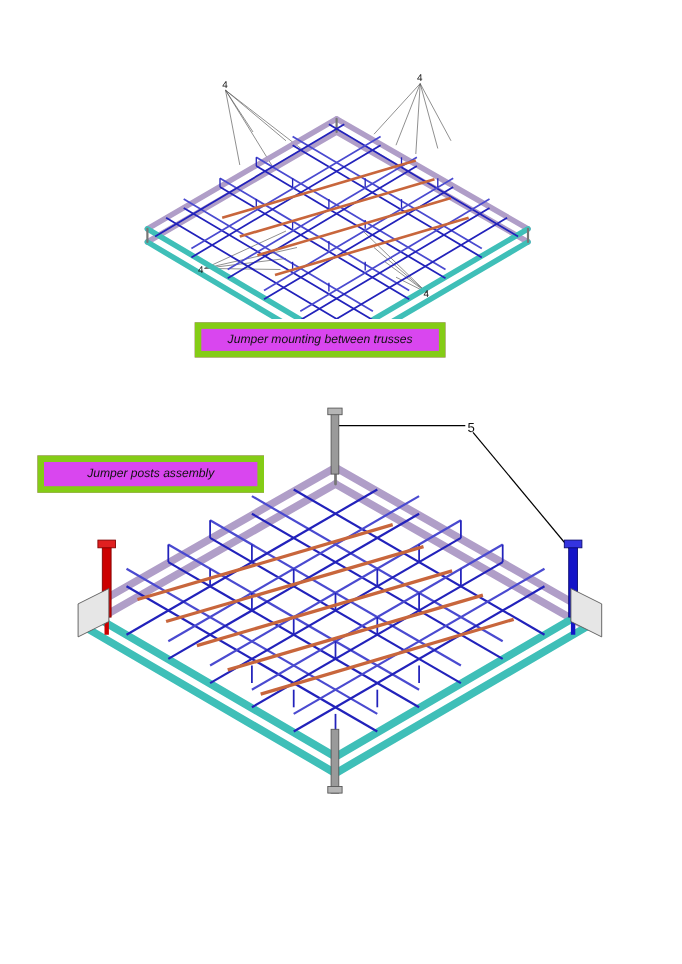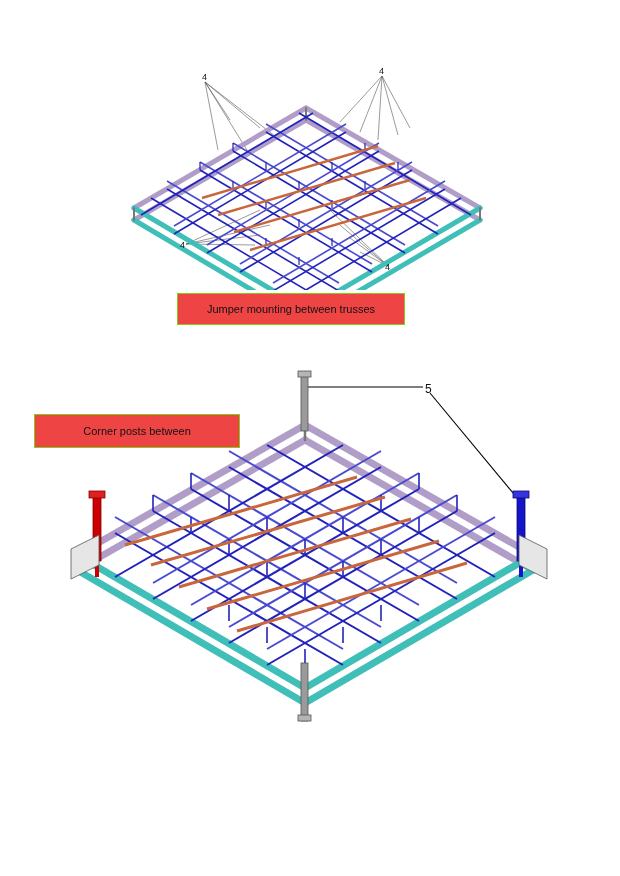--- a/index.html
+++ b/index.html
@@ -7,28 +7,29 @@
     width:620px;height:876px;
     background:#ffffff;
     font-family:"Liberation Sans", sans-serif;
     position:relative;
     overflow:hidden;
   }
   .page{position:absolute;left:0;top:0;width:620px;height:876px;}
   .fig{position:absolute;}
   .caption{
     position:absolute;
-    border:1px solid #84cc16;
-    background:#ef4444;
+    border:6px solid #84cc16;
+    background:#d946ef;
     font-size:11px;
     color:#111;
     display:flex;
     align-items:center;
     justify-content:center;
     box-sizing:border-box;
+    font-style:italic;
   }
   #caption-jumper{left:177px;top:293px;width:228px;height:32px;}
   #caption-corner{left:34px;top:414px;width:206px;height:34px;}
   svg{display:block;}
 </style>
 </head>
 <body>
 
 <div class="page">
 
@@ -244,15 +245,15 @@
 
       <g>
         <path d="M16,184 L44,170 L44,200 L16,214 Z" fill="#e6e6e6" stroke="#555" stroke-width="0.8"></path>
       </g>
       <g>
         <path d="M492,184 L464,170 L464,200 L492,214 Z" fill="#e6e6e6" stroke="#555" stroke-width="0.8"></path>
       </g>
     </svg>
   </div>
 
-  <div class="caption" id="caption-corner">Corner posts between</div>
+  <div class="caption" id="caption-corner">Jumper posts assembly</div>
 
 </div>
 
 </body></html>

